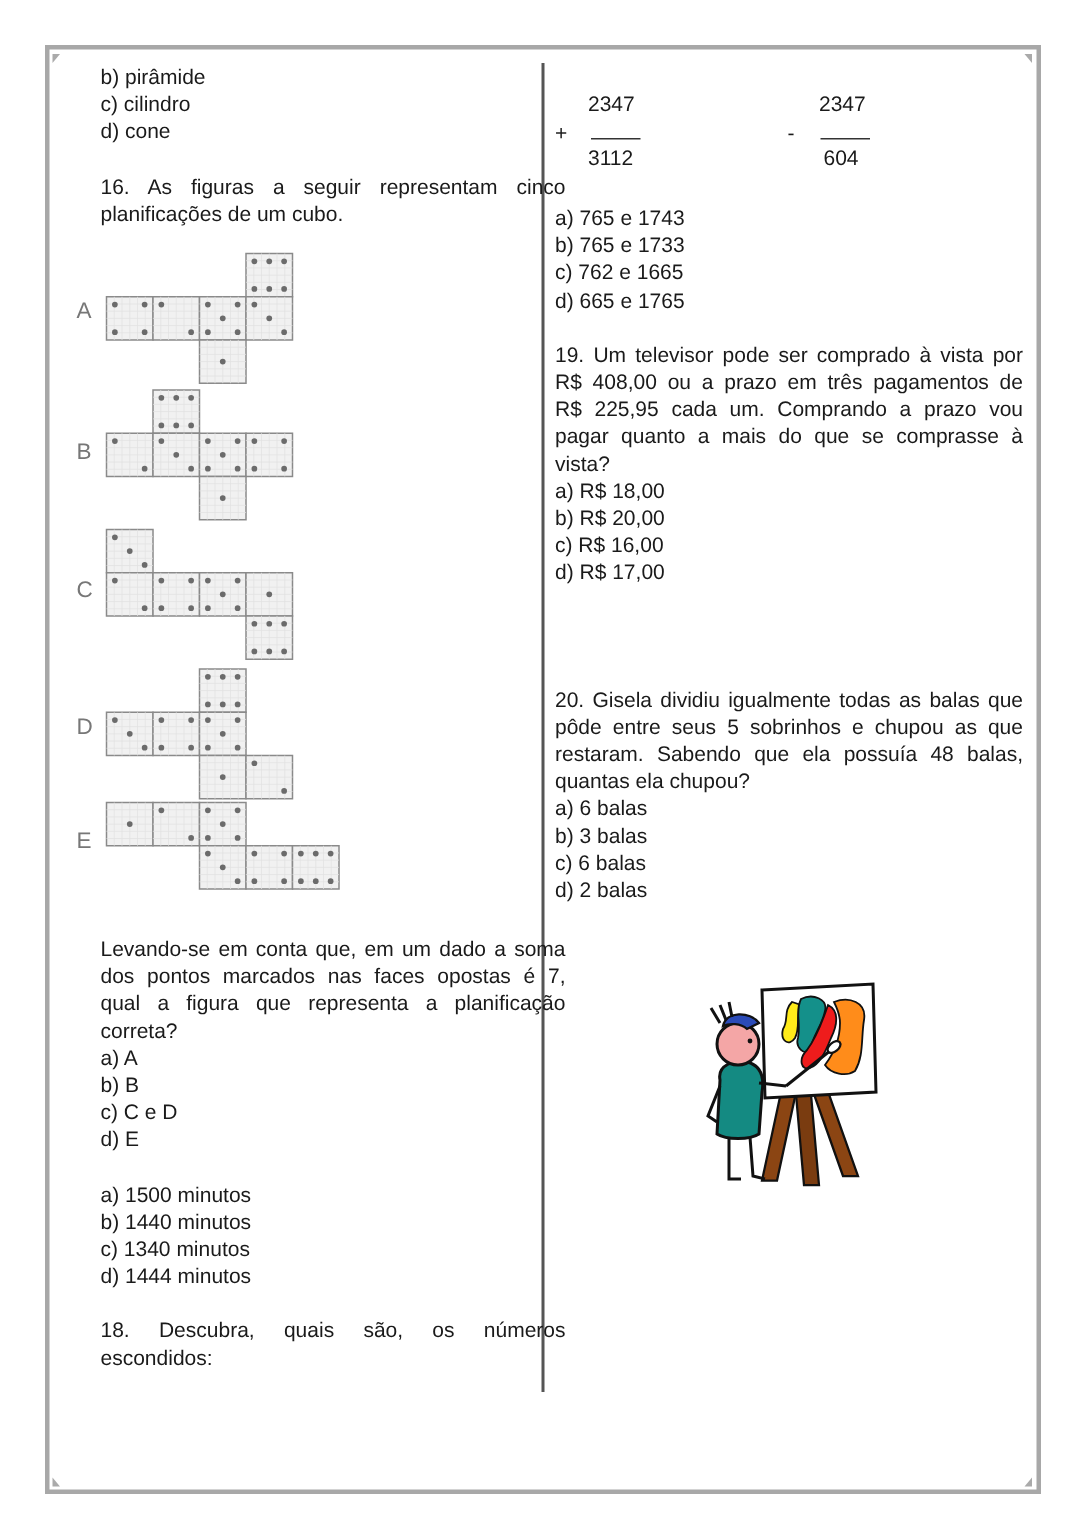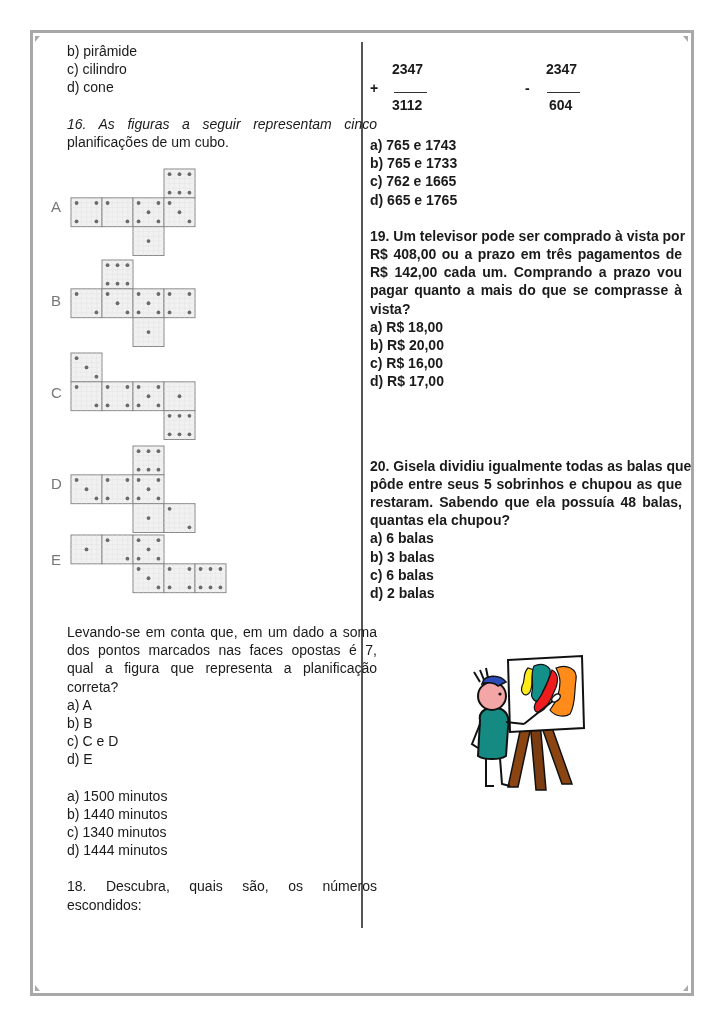--- a/index.html
+++ b/index.html
@@ -13,21 +13,21 @@
   .frame-right { left:691px; }
   .corner { position:absolute; width:0; height:0; }
   .corner.tl { left:35px; top:36px; border-top:6px solid #aaa; border-right:5px solid transparent; }
   .corner.tr { left:683px; top:36px; border-top:6px solid #aaa; border-left:5px solid transparent; }
   .corner.bl { left:35px; top:985px; border-bottom:6px solid #aaa; border-right:5px solid transparent; }
   .corner.br { left:683px; top:985px; border-bottom:6px solid #aaa; border-left:5px solid transparent; }
   .divider { position:absolute; left:361px; top:42px; width:2px; height:886px; background:#555; }
 
   .col { position:absolute; line-height:18.2px; }
   .col-left { left:43px; top:42px; width:310px;margin-left:24px; }
-  .col-right { left:370px; top:60px; width:312px;font-weight:bold; }
+  .col-right { left:370px; top:60px; width:312px; }
   .line { white-space:nowrap; }
   .just { text-align:justify; }
   .gap { height:18px; }
 
   .arith { position:relative; height:62px; }
   .arith span { position:absolute; }
   .bar { position:absolute; height:1px; background:#333; }
 
   #nets { position:absolute; left:40px; top:160px; }
   .net-label { font-size:15px; fill:#777; font-family:"Liberation Sans", sans-serif; }
@@ -48,21 +48,21 @@
 <div class="divider"></div>
 
 <div class="col col-left">
   <div>
     <div class="line">b) pirâmide</div>
     <div class="line">c) cilindro</div>
     <div class="line">d) cone</div>
   </div>
   <div class="gap"></div>
   <div>
-    <div class="line just" style="text-align-last:justify;font-style:italic;">16. As figuras a seguir representam cinco</div>
+    <div class="line just" style="text-align-last:justify;">16. As figuras a seguir representam cinco</div>
     <div class="line">planificações de um cubo.</div>
   </div>
 </div>
 
 <svg id="nets" width="200" height="450">
     <g>
       <text x="11" y="52" class="net-label">A</text>
       <g>
         <rect x="124" y="9" width="31" height="28.830000000000002" fill="#f1f1f1" stroke="#8a8a8a" stroke-width="1"></rect>
         <line x1="129.16666666666666" y1="9" x2="129.16666666666666" y2="37.83" stroke="#e2e2e2" stroke-width="0.5"></line>
@@ -606,21 +606,21 @@
   </div>
   <div style="height:14px;"></div>
   <div class="line">a) 765 e 1743</div>
   <div class="line">b) 765 e 1733</div>
   <div class="line">c) 762 e 1665</div>
   <div class="line">d) 665 e 1765</div>
   <div class="gap"></div>
   <div>
     <div class="line just" style="text-align-last:justify;">19. Um televisor pode ser comprado à vista por</div>
     <div class="line just" style="text-align-last:justify;">R$ 408,00 ou a prazo em três pagamentos de</div>
-    <div class="line just" style="text-align-last:justify;">R$ 142,00 cada um. Comprando a prazo vou</div>
+    <div class="line just" style="text-align-last:justify;">R$ 225,95 cada um. Comprando a prazo vou</div>
     <div class="line just" style="text-align-last:justify;">pagar quanto a mais do que se comprasse à</div>
     <div class="line">vista?</div>
   </div>
   <div class="line">a) R$ 18,00</div>
   <div class="line">b) R$ 20,00</div>
   <div class="line">c) R$ 16,00</div>
   <div class="line">d) R$ 17,00</div>
   <div class="gap"></div>
   <div>
     <div class="line just" style="text-align-last:justify;margin-top:48px;">20. Gisela dividiu igualmente todas as balas que</div>

